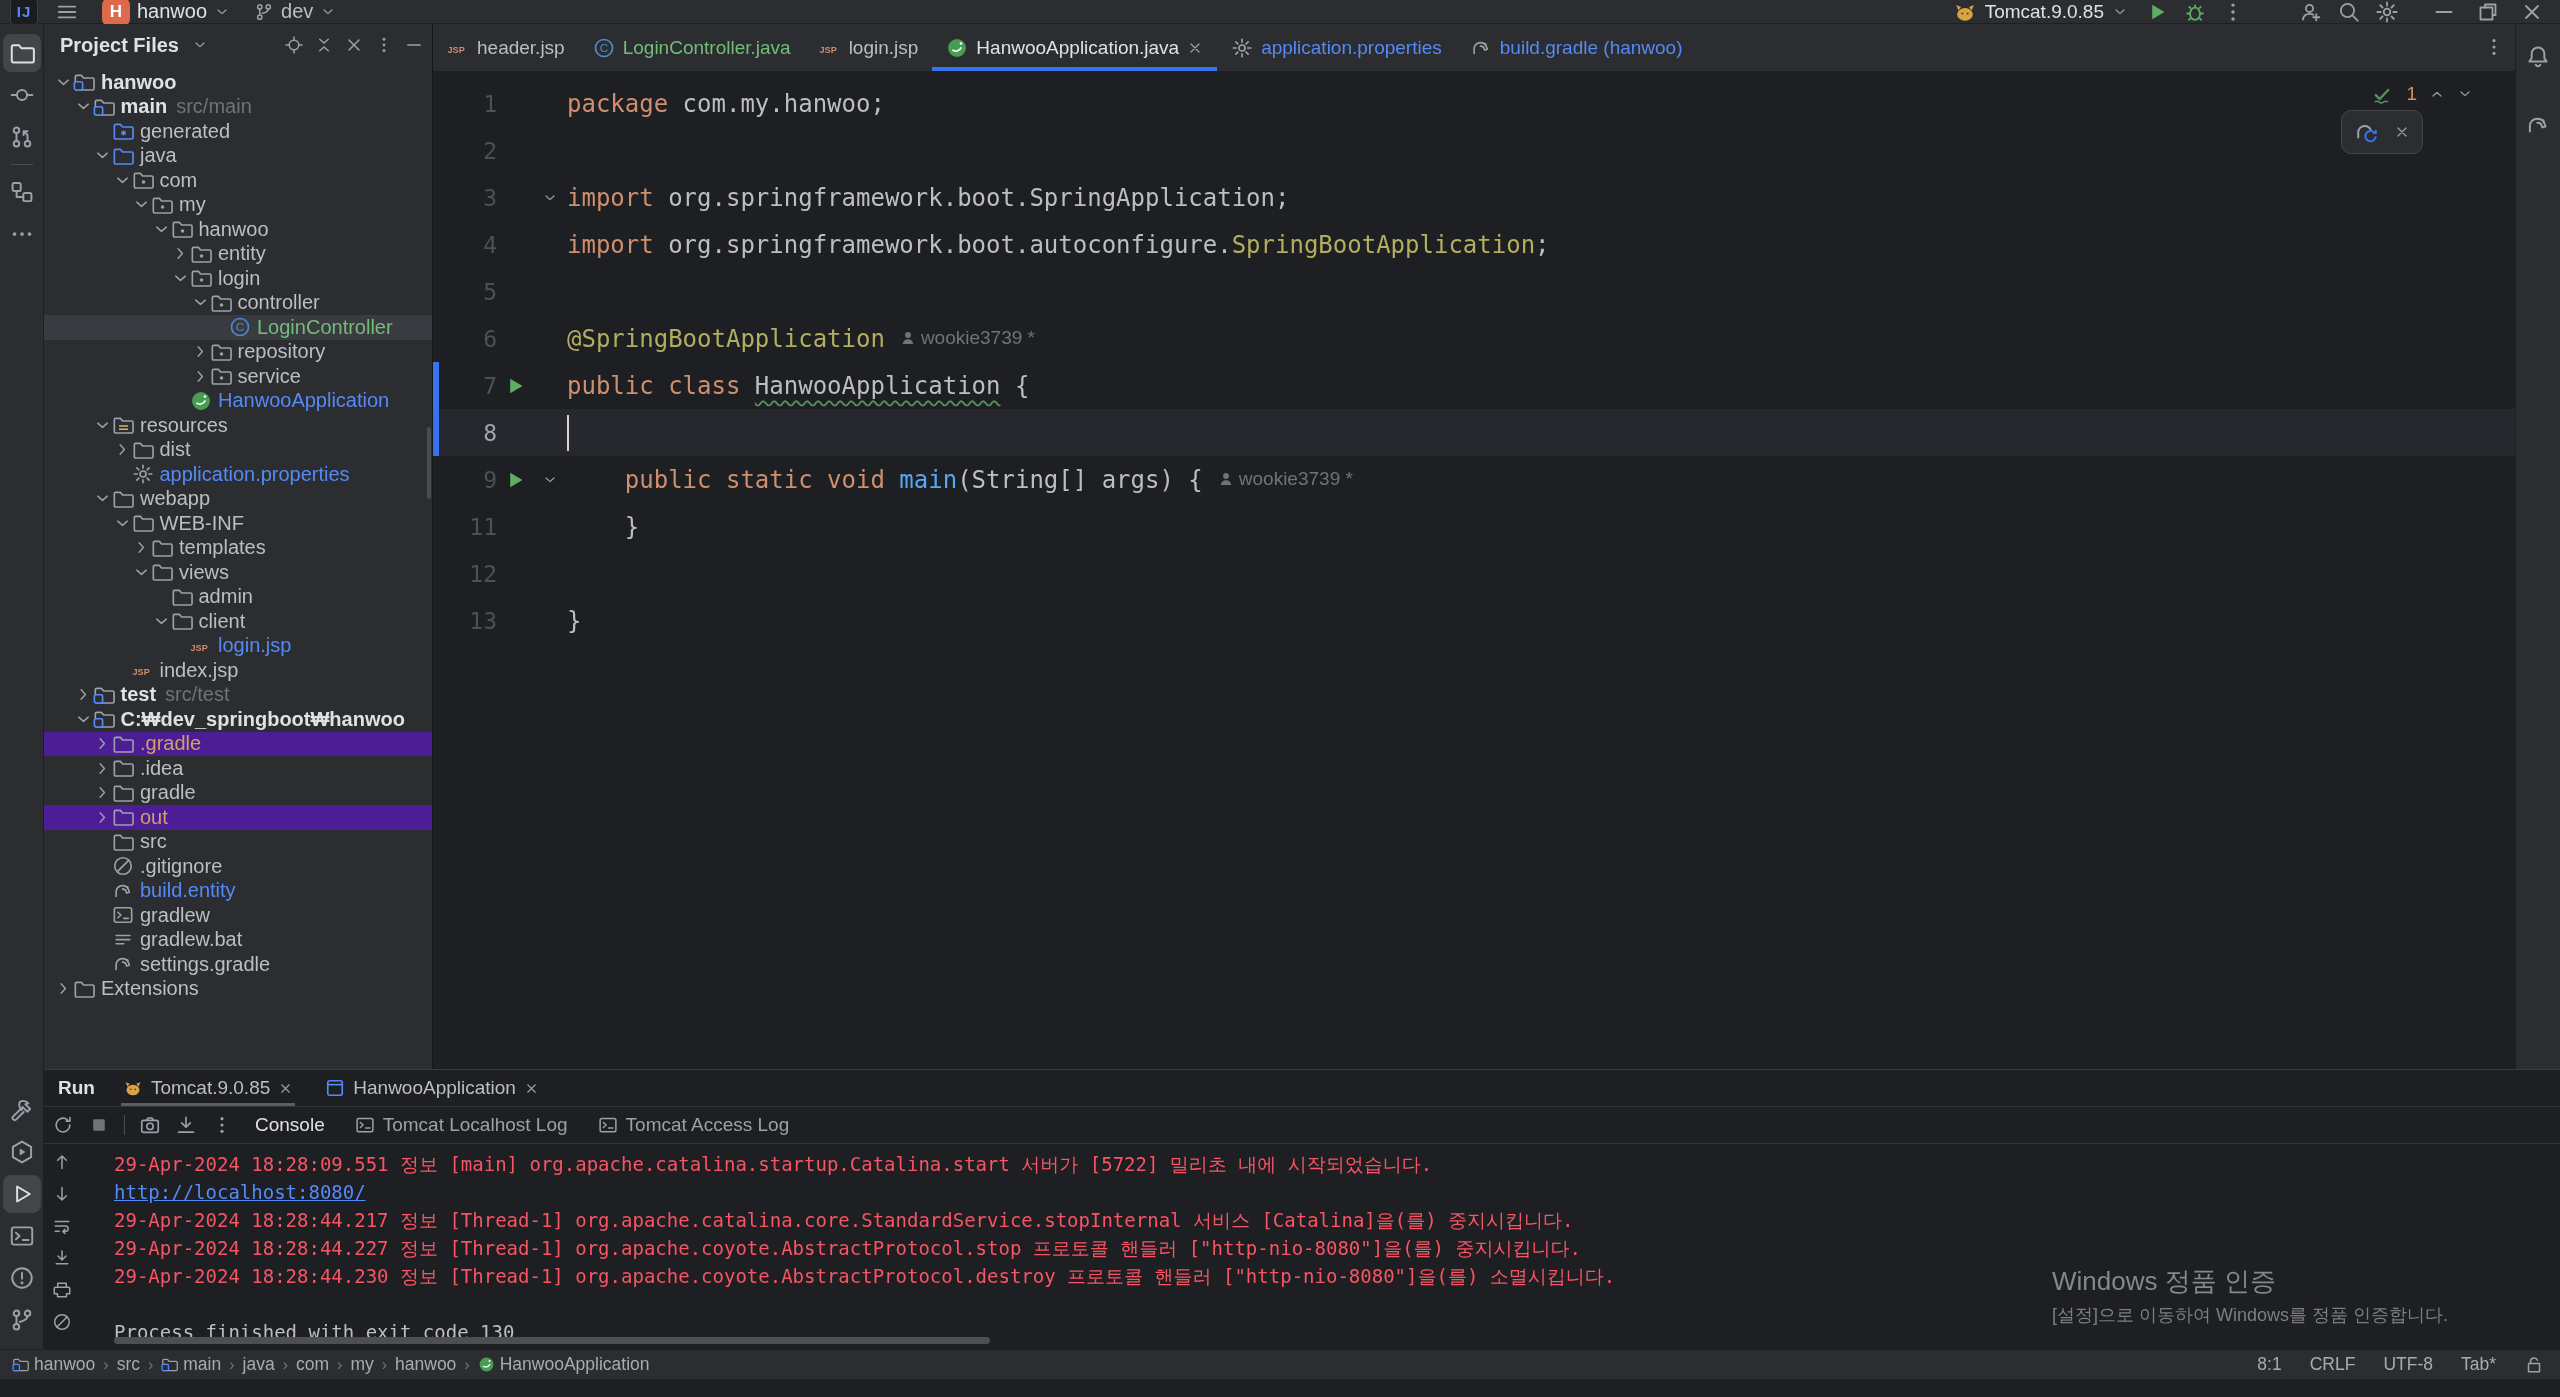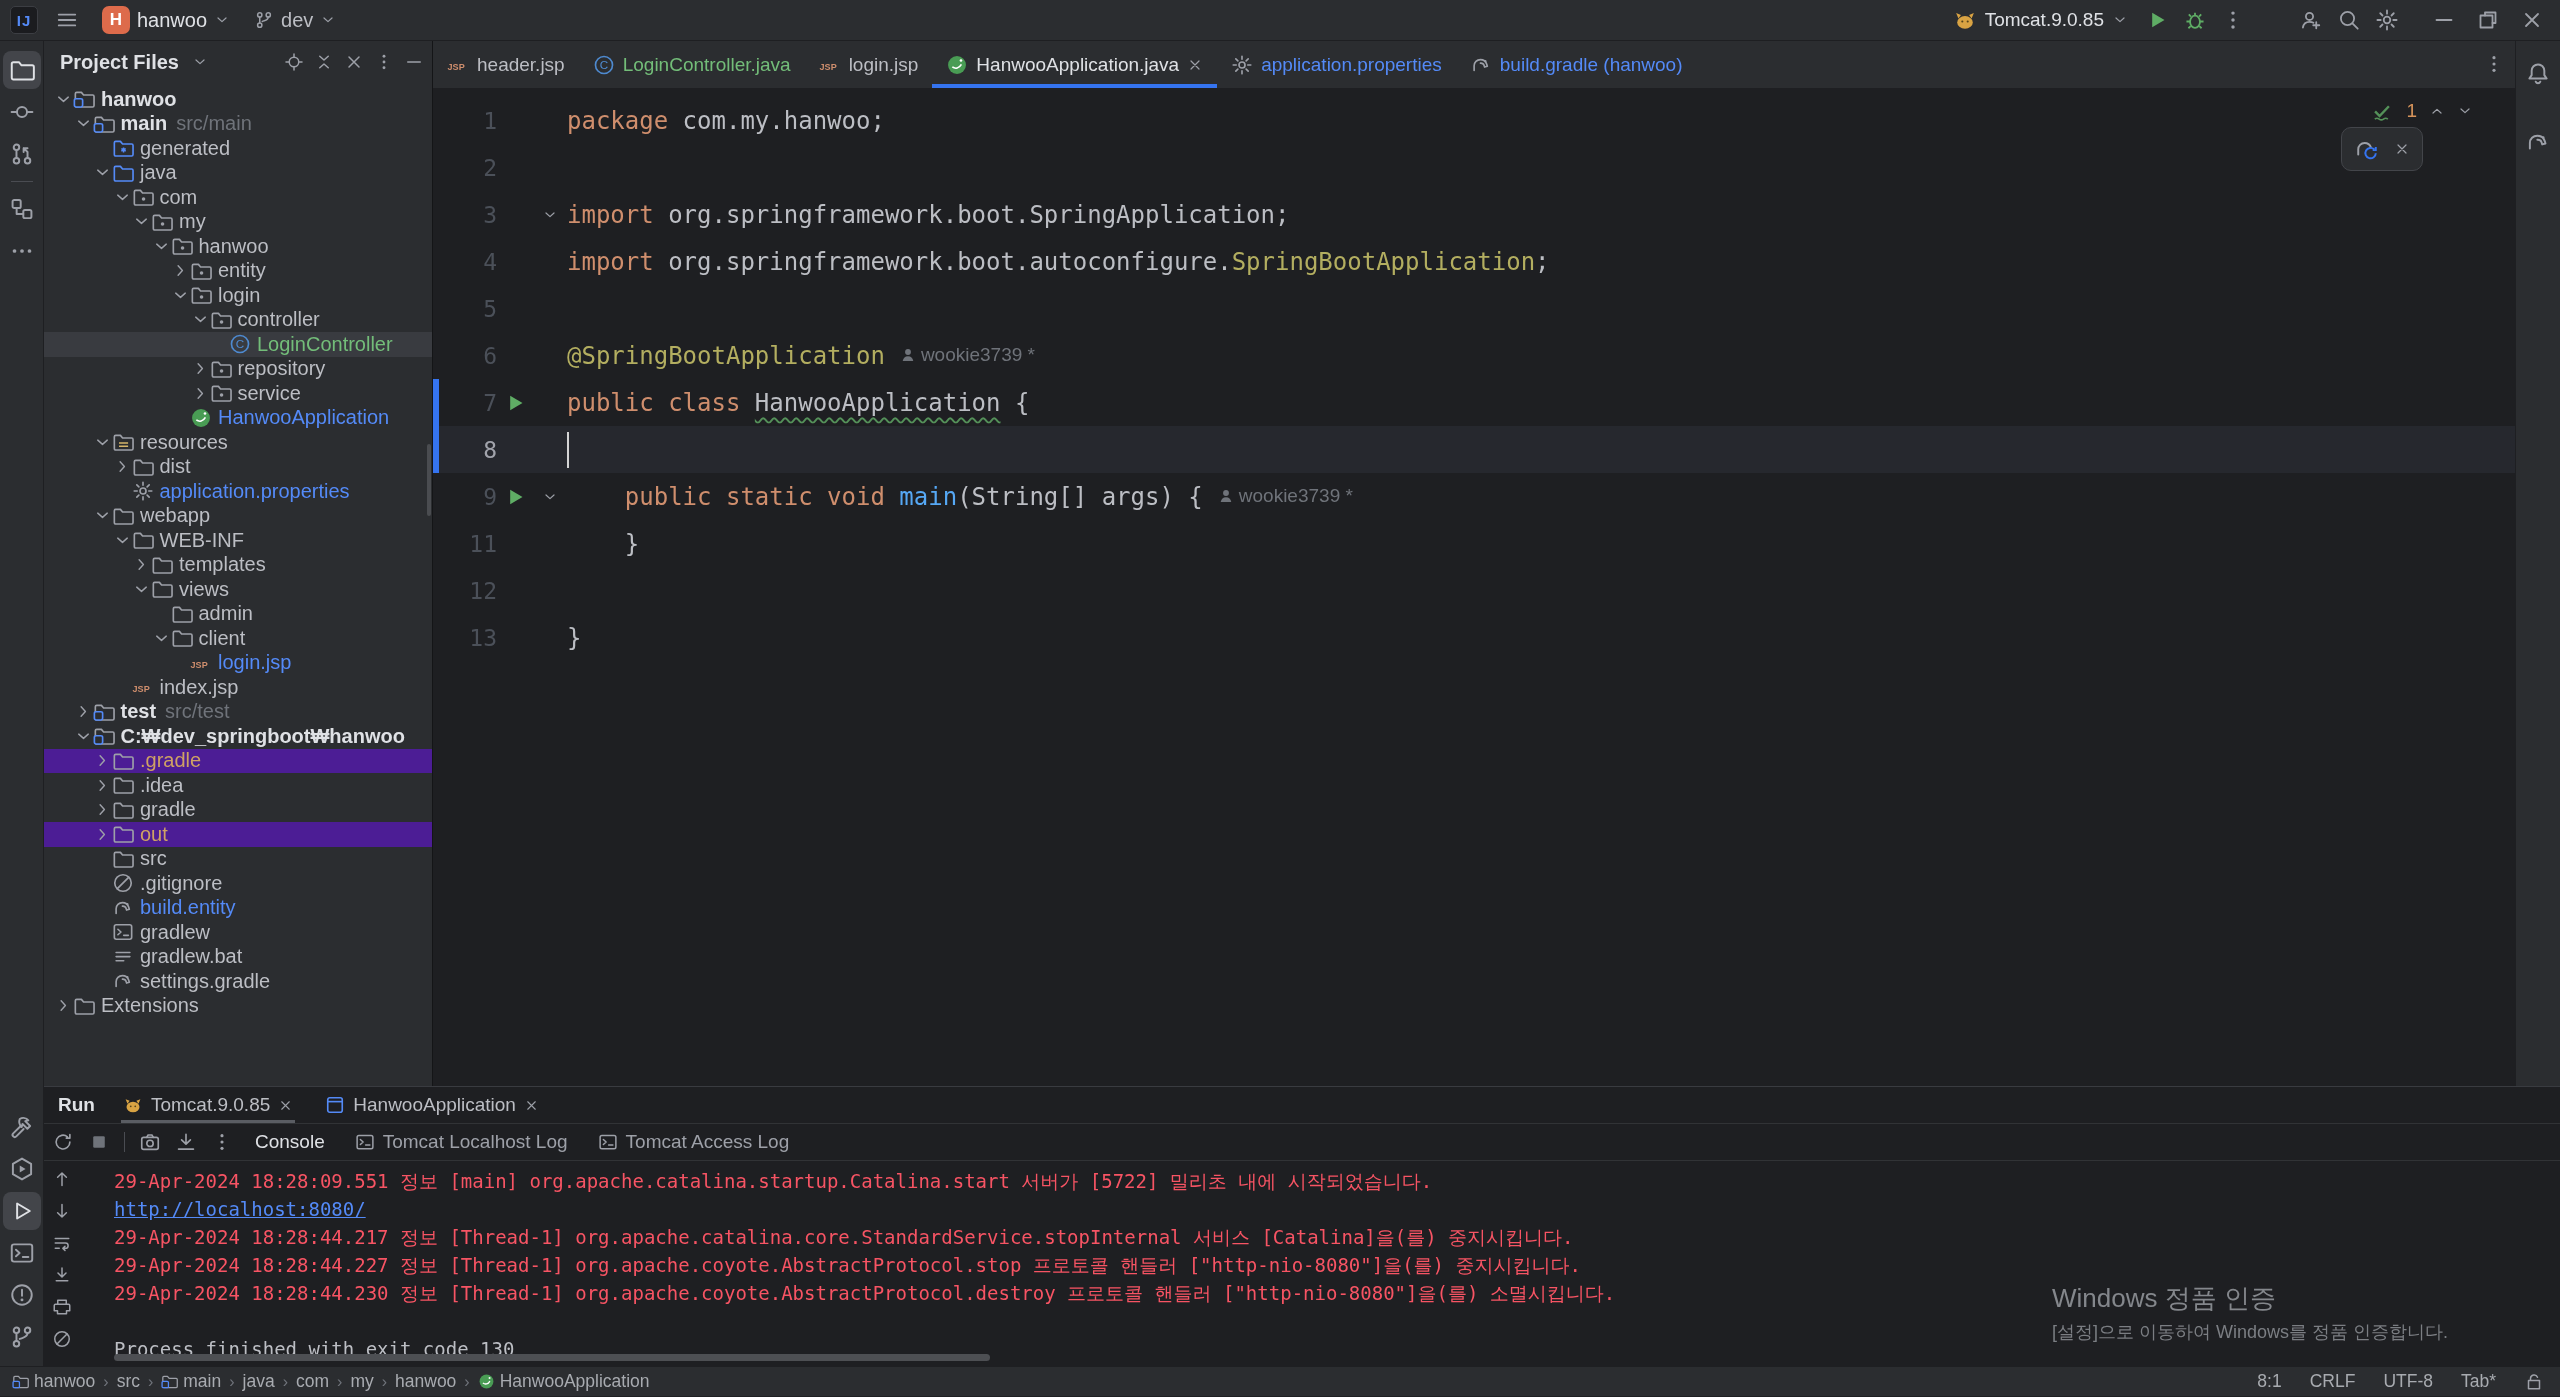--- a/index.html
+++ b/index.html
@@ -1,21 +1,21 @@
 <!DOCTYPE html>
 <html><head>
 <meta charset="utf-8">
 <style>
   * { margin:0; padding:0; box-sizing:border-box; }
   html,body { background:#1e1f22; }
   body { font-family:"Liberation Sans", sans-serif; color:#bcbec4; }
   .app { position:relative; width:2560px; height:1397px; overflow:hidden; background:#1e1f22; }
 
   
-  .titlebar { height:41px; background:#2b2d30; border-bottom:1px solid #1e1f22;
+  .titlebar { height:24px; background:#2b2d30; border-bottom:1px solid #1e1f22;
     display:flex; align-items:center; justify-content:space-between; padding:0 6px 0 10px; }
   .tb-left, .tb-right { display:flex; align-items:center; height:100%; }
   .logo { width:28px; height:28px; border-radius:5px; background:#1b1c1f;
     color:#548af7; font-weight:bold; font-size:15px; display:flex; align-items:center; justify-content:center;
     margin-right:10px; border:1px solid #3c3e43; letter-spacing:1px; }
   .ic { display:inline-flex; align-items:center; justify-content:center; color:#9da0a8; }
   .ic svg { width:100%; height:100%; }
   .ic24 { width:24px; height:24px; }
   .ic26 { width:26px; height:26px; }
   .ic20 { width:20px; height:20px; }

